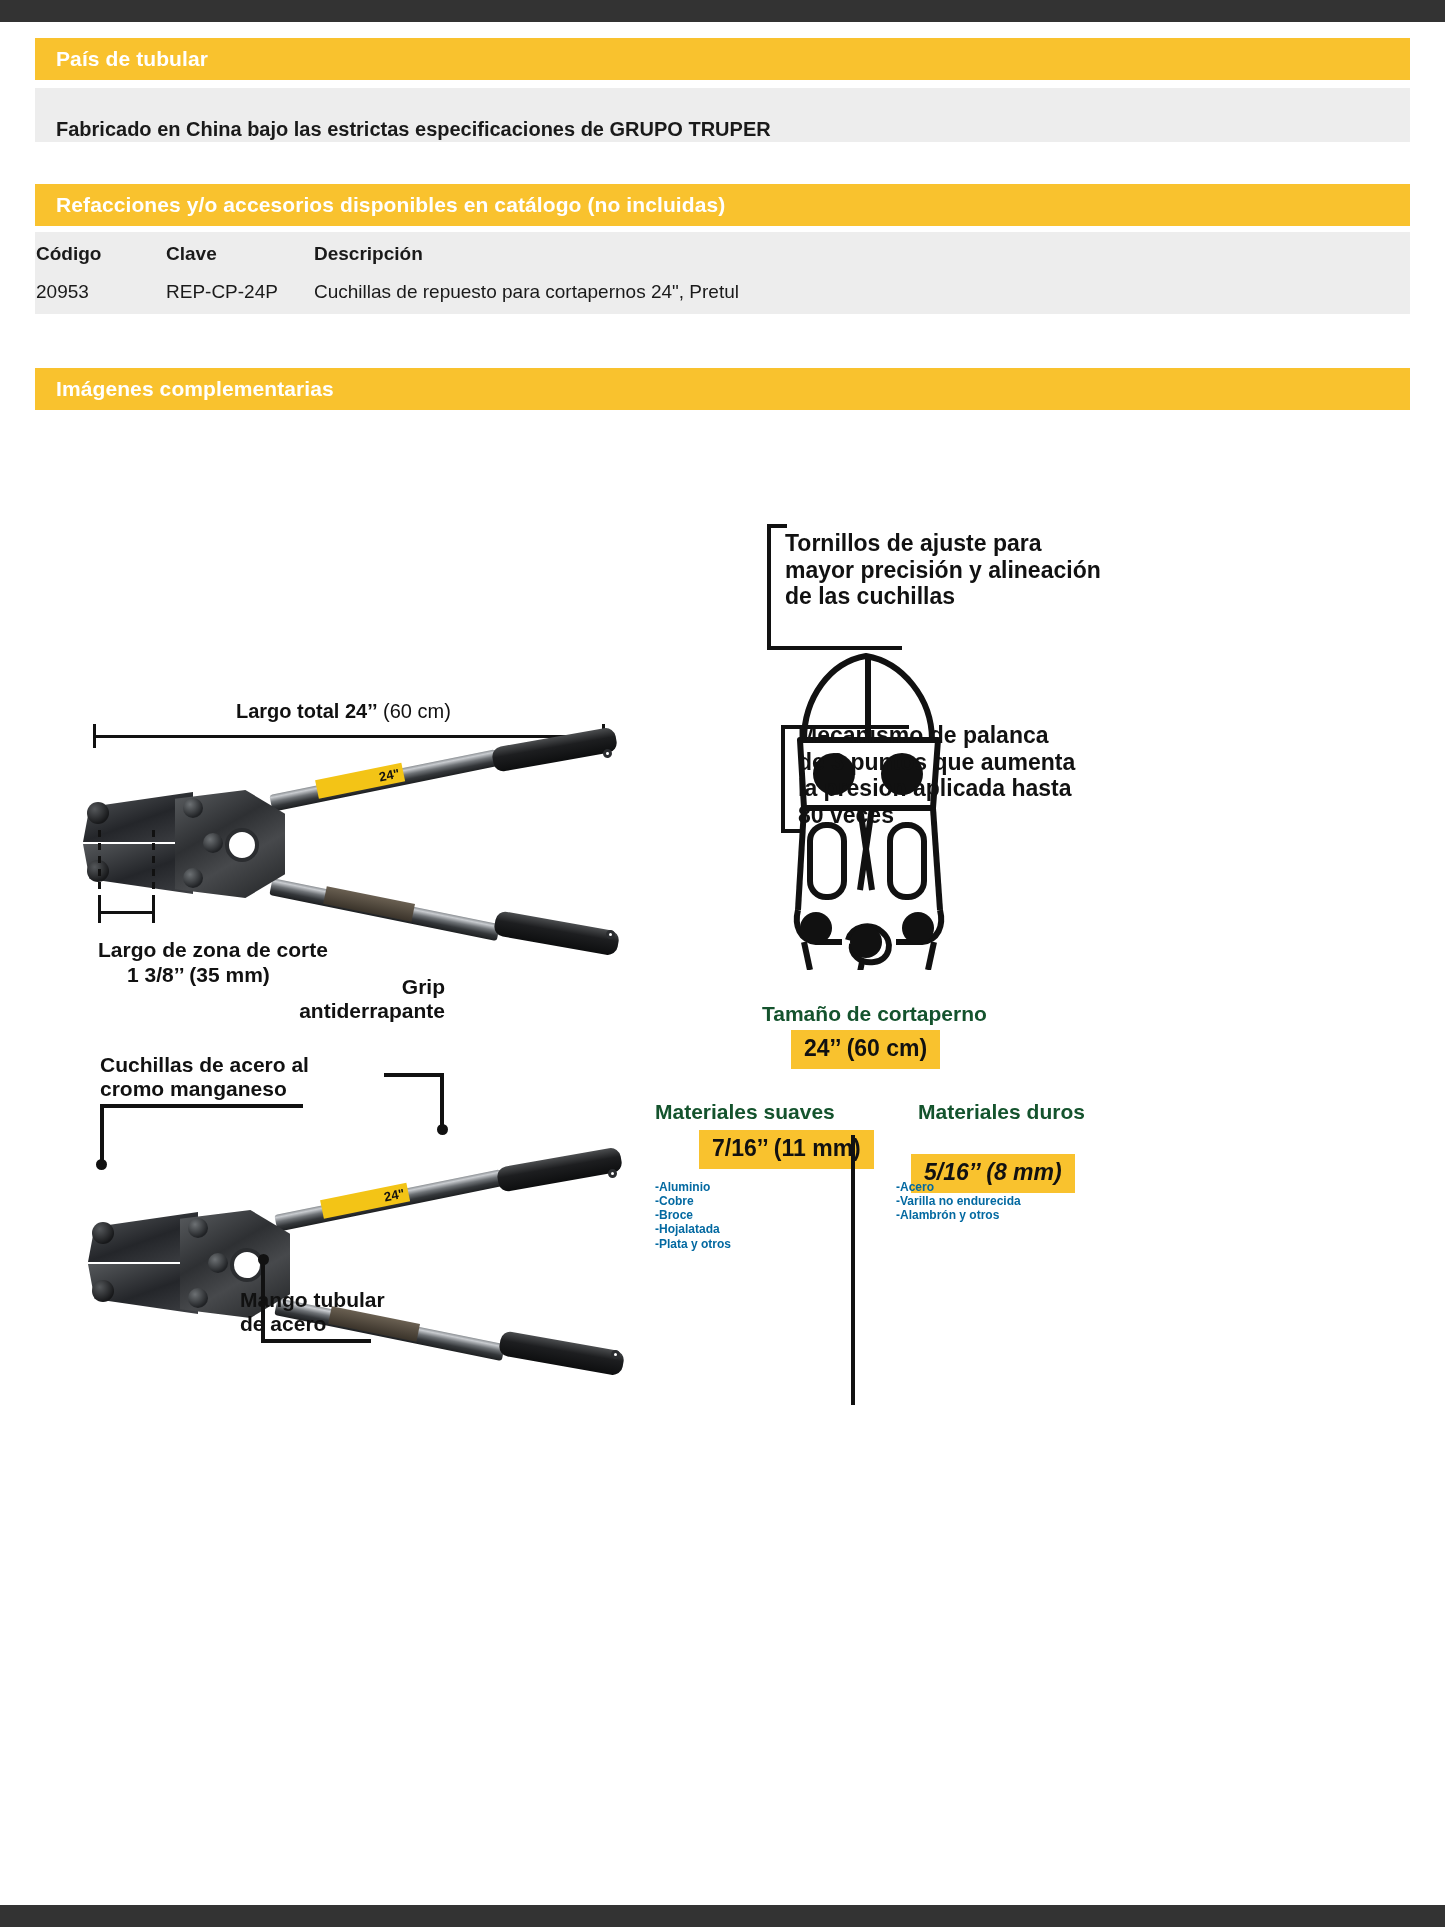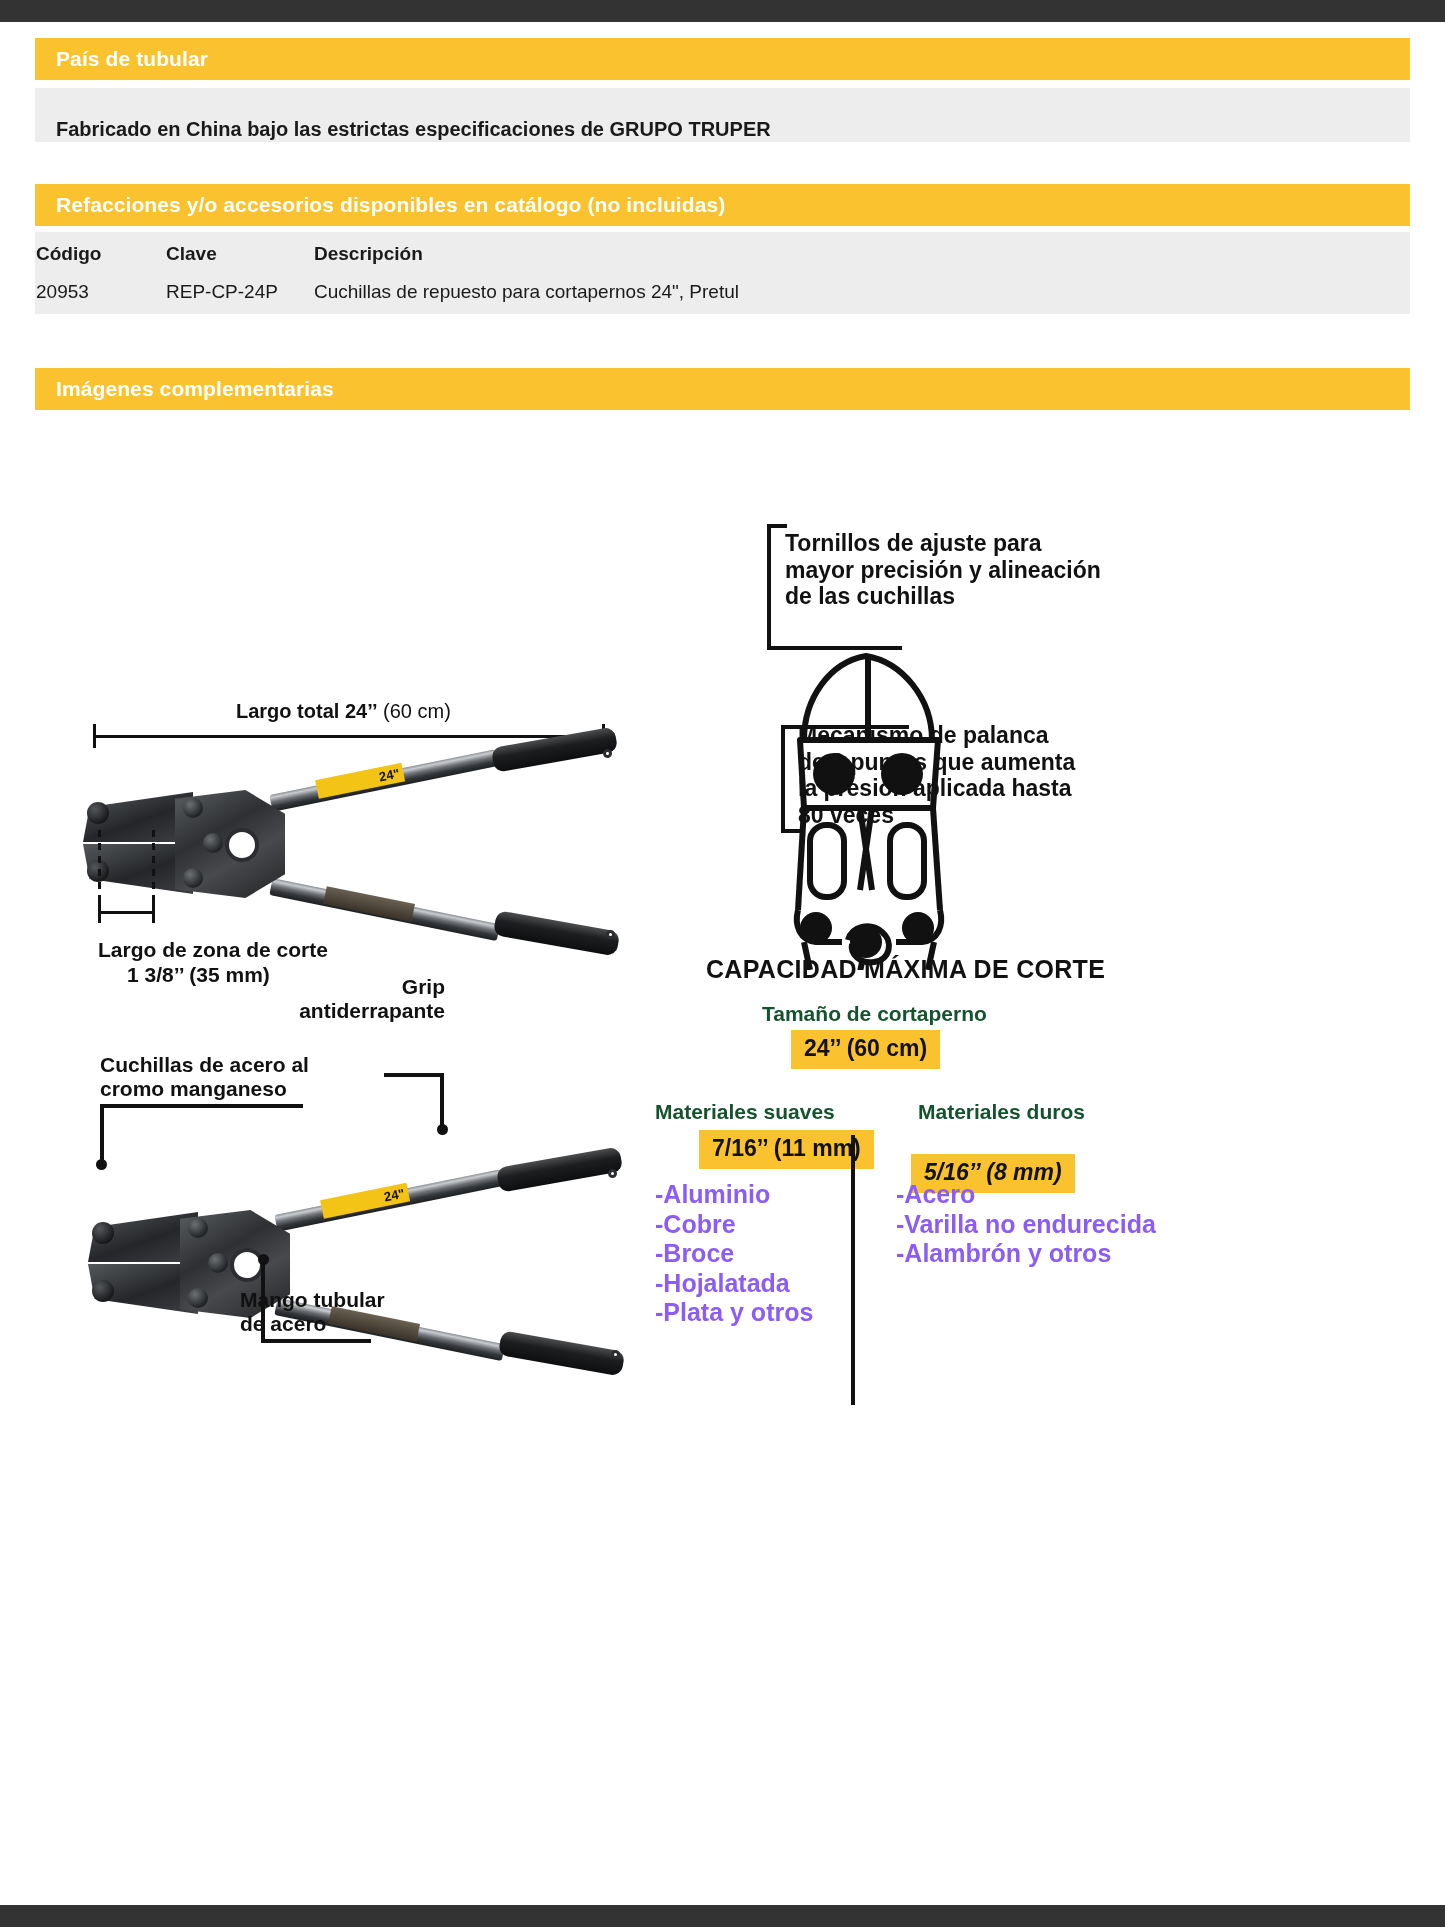--- a/index.html
+++ b/index.html
@@ -118,23 +118,23 @@
     position: absolute;
     background: #f9c22e;
     color: #111111;
     font-size: 23px;
     font-weight: bold;
     padding: 5px 13px 7px 13px;
     white-space: nowrap;
   }
   .cap-list {
     position: absolute;
-    font-size: 25px;
-    font-weight: bold;
-    color: #8b5cf6;
+    font-size: 12px;
+    font-weight: bold;
+    color: #0369a1;
     line-height: 1.18;
     white-space: pre-line;
   }
   .cap-divider {
     position: absolute;
     background: #111111;
     width: 4px;
   }
 
   
@@ -388,21 +388,20 @@
 
       <div class="hole" style="left:150px; top:68px; width:34px; height:34px;"></div>
     </div>
 
     <div class="dot" style="left:258px; top:1254px;"></div>
     <div class="rule-v" style="left:261px; top:1260px; height:82px;"></div>
     <div class="rule-h" style="left:261px; top:1339px; width:110px;"></div>
     <div class="fig-label" style="left:240px; top:1288px;">Mango tubular
 de acero</div>
 
-    <div class="cap-title" style="left:706px; top:955px;">CAPACIDAD MÁXIMA DE CORTE</div>
 
     <div class="cap-sub" style="left:762px; top:1002px;">Tamaño de cortaperno</div>
     <div class="cap-chip" style="left:791px; top:1030px;">24’’ (60 cm)</div>
 
     <div class="cap-sub" style="left:655px; top:1100px;">Materiales suaves</div>
     <div class="cap-chip" style="left:655px; top:1130px;margin-left:44px;">7/16’’ (11 mm)</div>
     <div class="cap-list" style="left:655px; top:1180px;">-Aluminio
 -Cobre
 -Broce
 -Hojalatada

